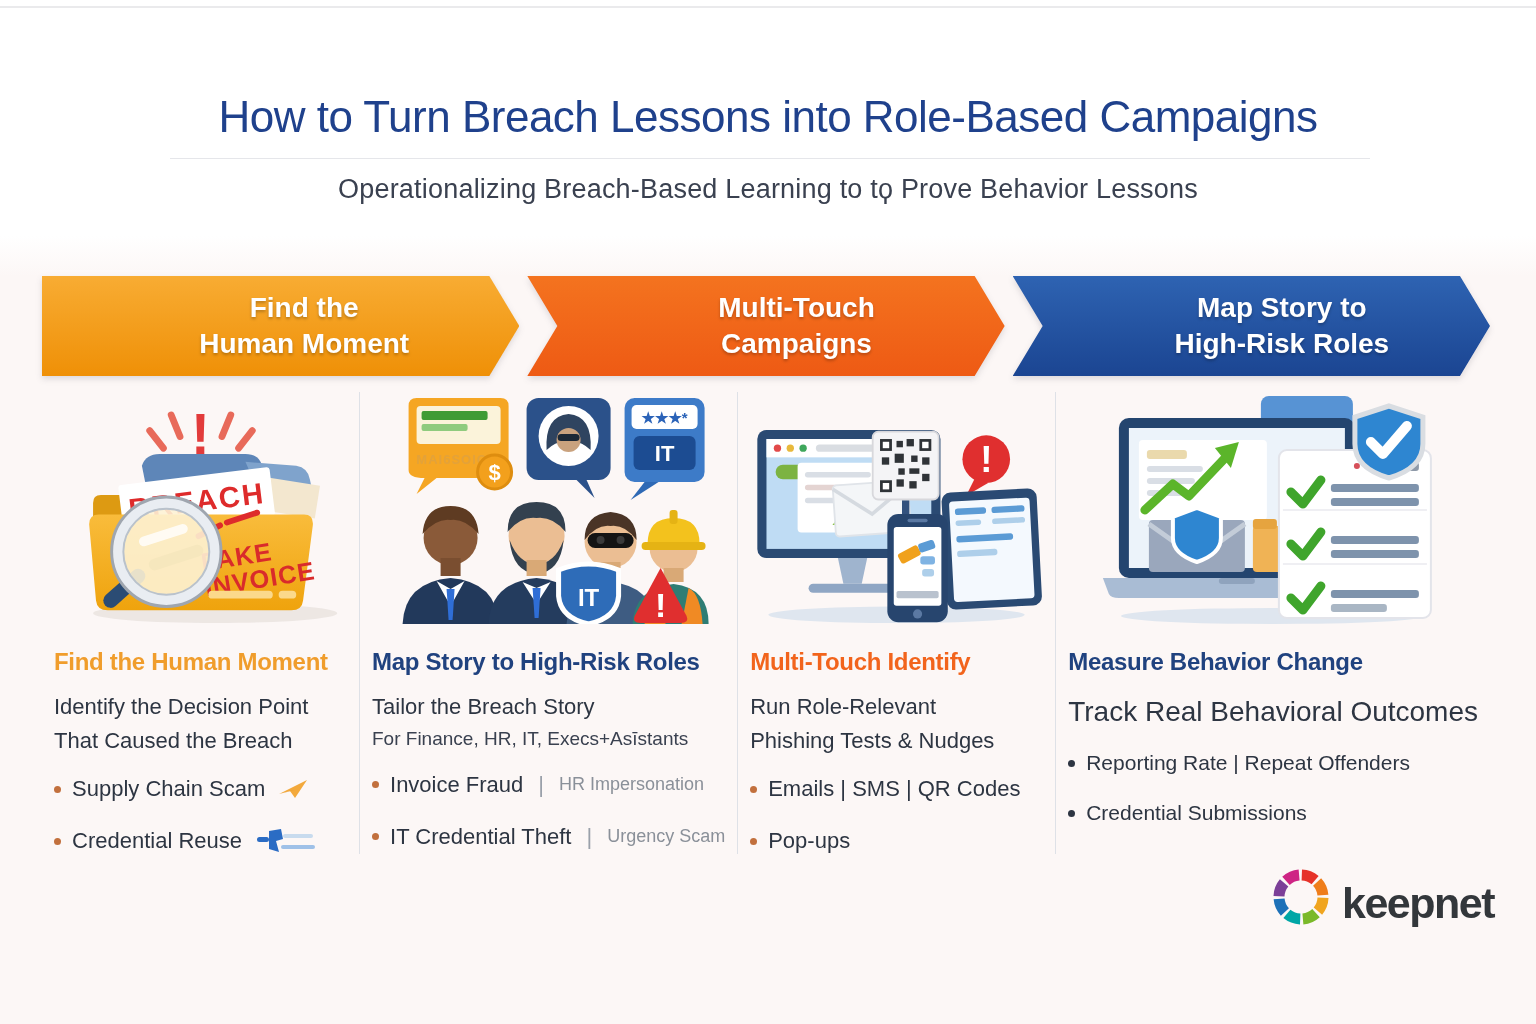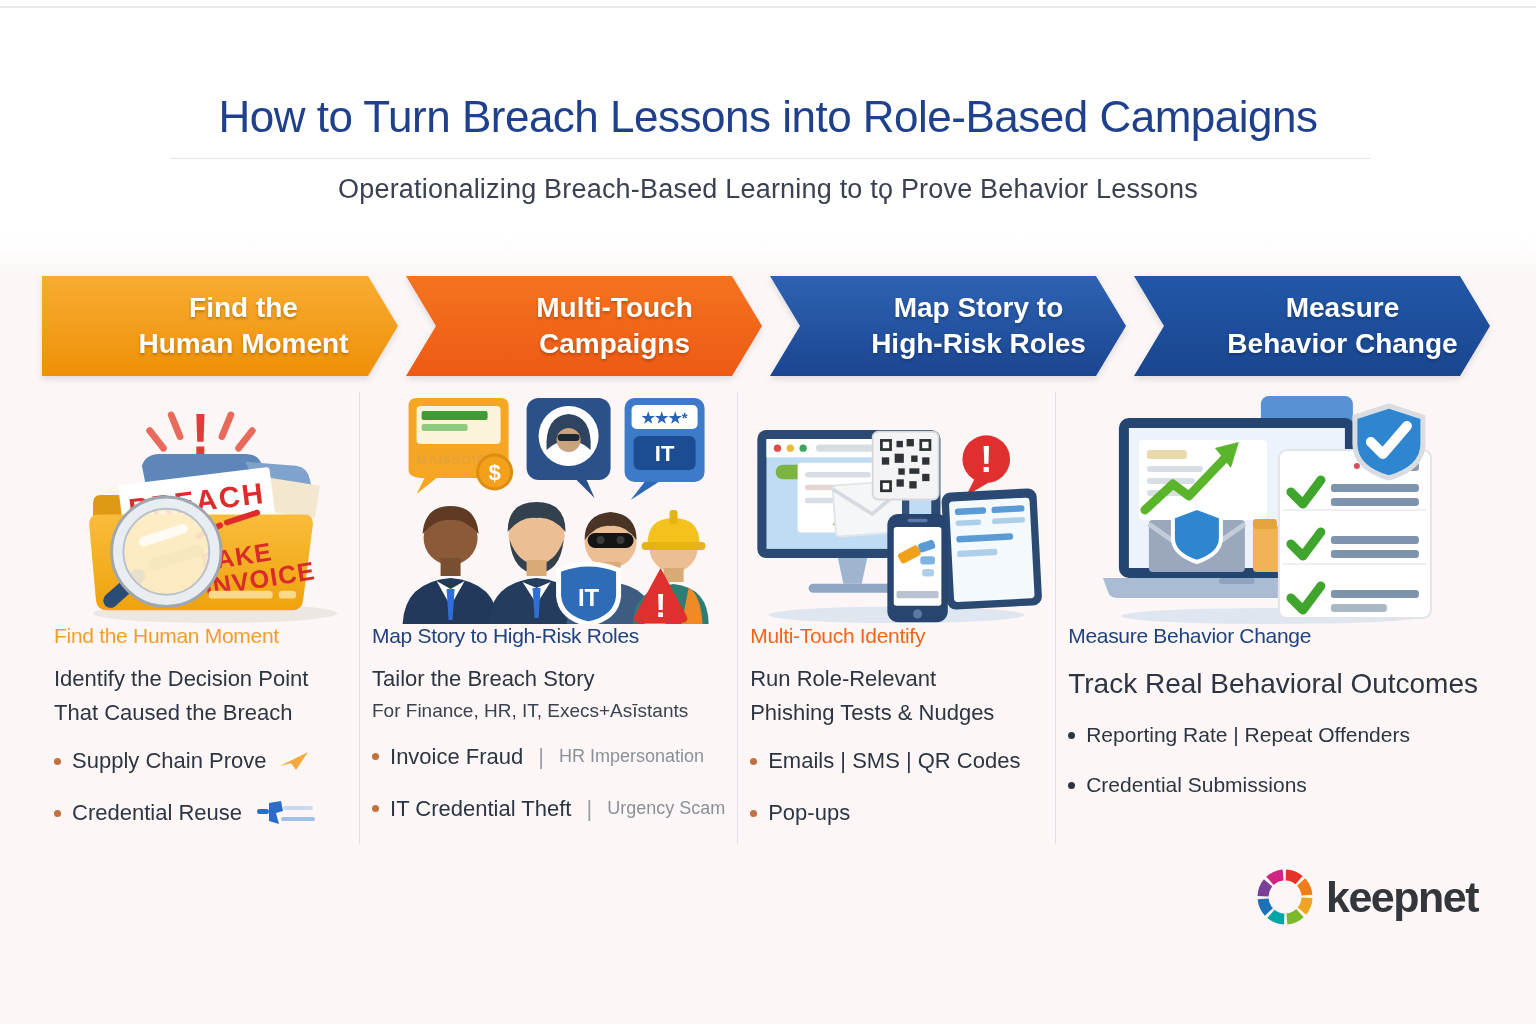--- a/index.html
+++ b/index.html
@@ -41,38 +41,38 @@
   
   .cols{
     position:absolute;left:42px;top:392px;width:1448px;
     display:grid;grid-template-columns:repeat(4,1fr);
   }
   .col{padding:0 12px;border-right:1px solid #DEE1E7;min-height:452px;}
   .col:last-child{border-right:none;}
   .illus{height:232px;display:flex;align-items:flex-end;justify-content:center;}
   .illus svg{display:block;}
   svg text{font-family:"Liberation Sans", sans-serif;}
-  .col-heading{font-size:21px;font-weight:400;letter-spacing:-0.3px;white-space:nowrap;}
+  .col-heading{margin-top:24px;font-size:24px;font-weight:700;letter-spacing:-0.3px;white-space:nowrap;}
   .h-orange1{color:#F09D2C;}
   .h-navy{color:#20427F;}
   .h-orange2{color:#F2641C;}
   .col-body{margin-top:14px;font-size:22px;color:#2D3542;line-height:1.55;}
   .col-body div{white-space:nowrap;}
   .body-small{font-size:19px;color:#3A4150;}
   .col4-body{font-size:28px;}
   .bullets{margin-top:18px;display:flex;flex-direction:column;gap:26px;}
   .bullet{display:flex;align-items:center;gap:11px;font-size:22px;color:#2D3542;white-space:nowrap;}
   .dot{width:7px;height:7px;border-radius:50%;background:#C2703D;flex:0 0 auto;}
   .dot-dark{background:#2D3542;}
   .sep{color:#9AA0AA;padding:0 4px;}
   .secondary{color:#8A9099;font-size:18px;}
   .bullet-sm{font-size:21px;}
   .bullet-icon{flex:0 0 auto;margin-left:2px;}
   
-  .logo{position:absolute;top:866px;right:58px;display:flex;align-items:center;gap:10px;}
+  .logo{position:absolute;top:866px;right:42px;display:flex;align-items:flex-end;gap:10px;}
   .logo-text{font-size:43px;font-weight:700;color:#33373B;letter-spacing:-1.5px;}
 </style>
 </head>
 <body>
 
 <div class="canvas">
   <div class="top-line"></div>
 
   <div class="page-title">How to Turn Breach Lessons into Role-Based Campaigns</div>
   <div class="title-divider"></div>
@@ -83,24 +83,20 @@
       <span>Find the</span>
       <span>Human Moment</span>
     </div>
     <div class="step mid s2">
       <span>Multi-Touch</span>
       <span>Campaigns</span>
     </div>
     <div class="step mid s1">
       <span>Map Story to</span>
       <span>High-Risk Roles</span>
-    </div>
-    <div class="step mid s3">
-      <span>Measure</span>
-      <span>Behavior Change</span>
     </div>
   </div>
 
   <div class="cols">
 
     <div class="col">
       <div class="illus">
         <svg width="100%" height="232" viewBox="0 0 300 232" preserveAspectRatio="xMidYMax meet">
           <defs>
             <linearGradient id="g-gold" x1="0" y1="0" x2="0" y2="1">
@@ -147,21 +143,21 @@
         </svg>
       </div>
       <div class="col-heading h-orange1">Find the Human Moment</div>
       <div class="col-body">
         <div>Identify the Decision Point</div>
         <div>That Caused the Breach</div>
       </div>
       <div class="bullets">
         <div class="bullet">
           <span class="dot"></span>
-          <span>Supply Chain Prove</span>
+          <span>Supply Chain Scam</span>
           <svg class="bullet-icon" width="30" height="24" viewBox="0 0 30 24">
             <path d="M1 17 L29 3 L17 21 L12 14 Z" fill="#F3A93C"></path>
             <path d="M1 17 L17 13 L12 14 Z" fill="#E08A12"></path>
           </svg>
         </div>
         <div class="bullet">
           <span class="dot"></span>
           <span>Credential Reuse</span>
           <svg class="bullet-icon" width="62" height="26" viewBox="0 0 62 26">
             <rect x="2" y="9" width="12" height="5" rx="2.5" fill="#2B6CC4"></rect>

